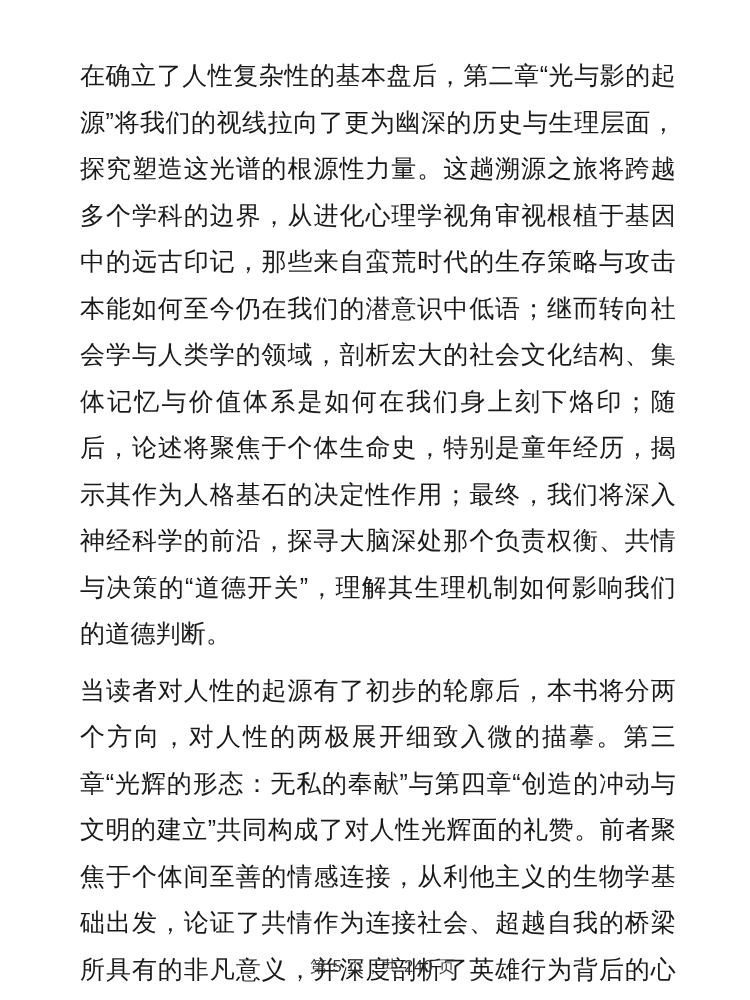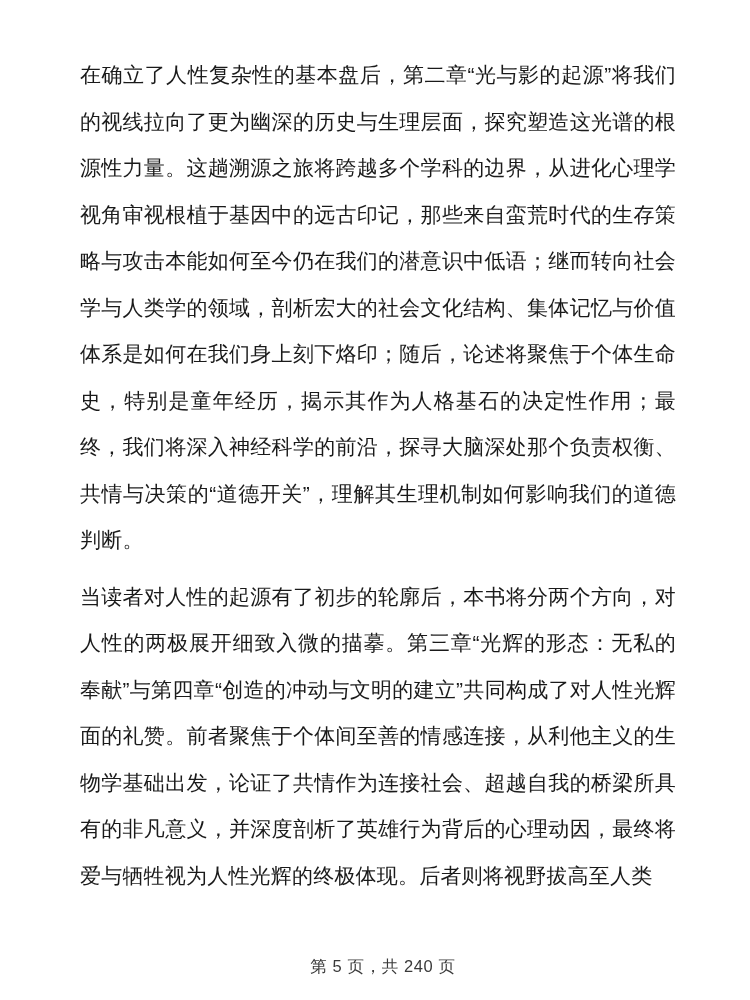--- a/index.html
+++ b/index.html
@@ -20,21 +20,21 @@
     height: 1000px;
     box-sizing: border-box;
     padding: 52px 74px 0 80px;
     background: #ffffff;
   }
   .doc-body {
     display: block;
   }
   .para {
     margin: 0 0 10px 0;
-    font-size: 21px;
+    font-size: 25px;
     line-height: 46.5px;
     text-align: justify;
     text-justify: inter-ideograph;
     letter-spacing: 0.2px;
     color: #1a1a1a;
     font-weight: 400;
   }
   .para:last-child {
     margin-bottom: 0;
   }

